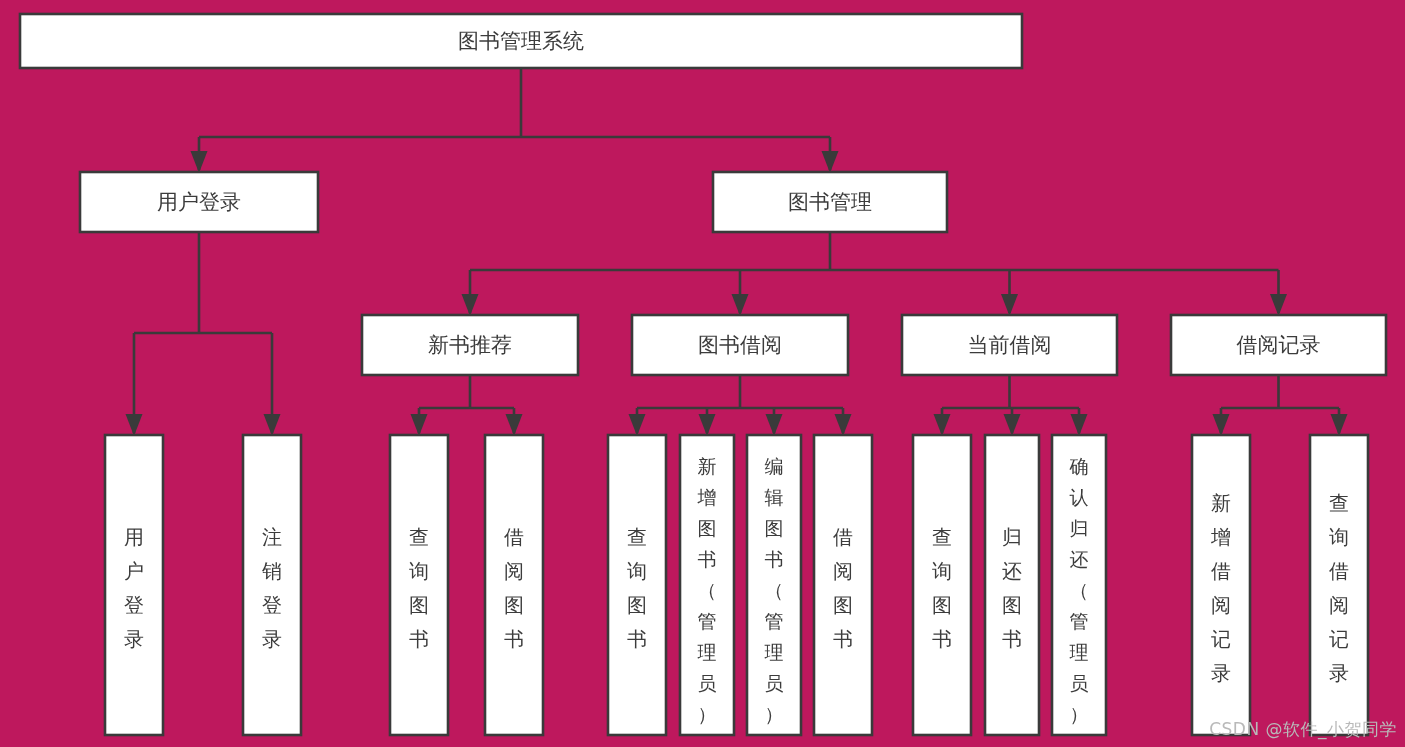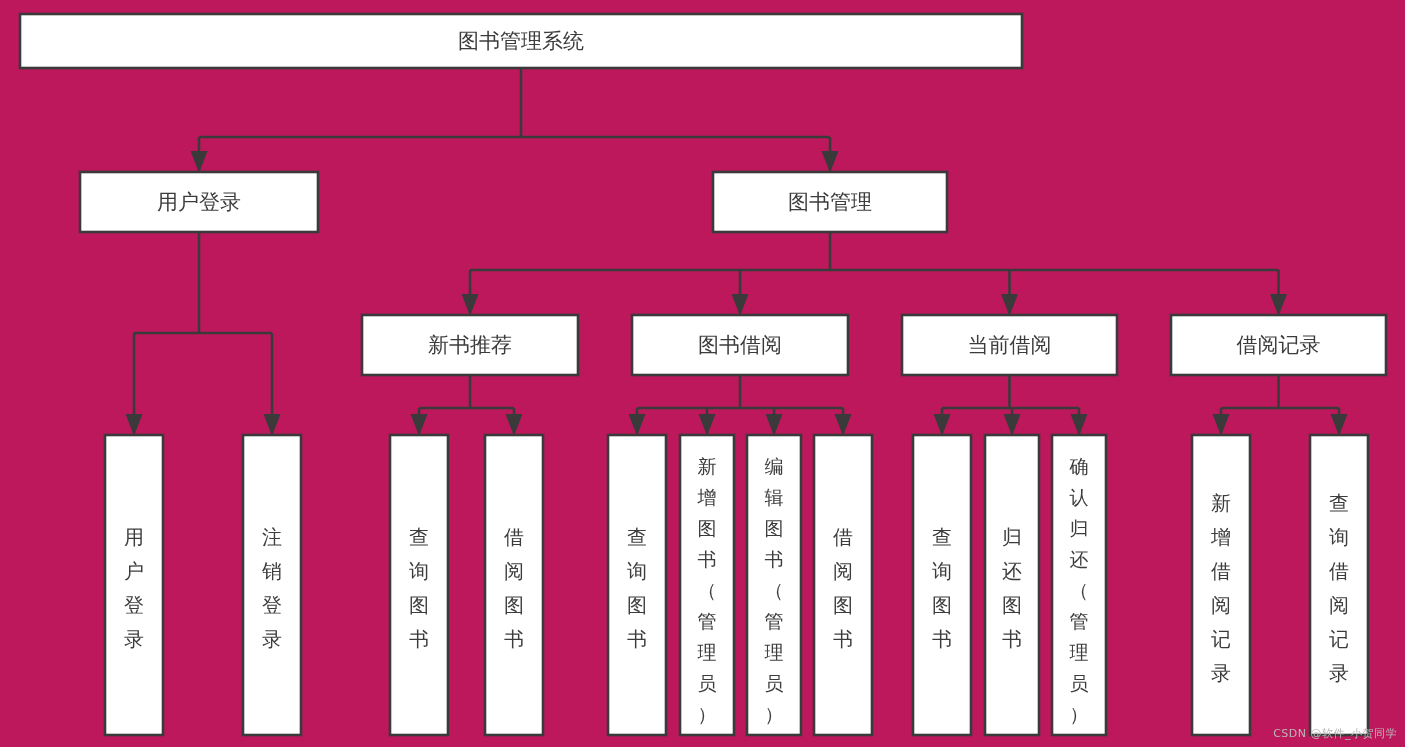--- a/index.html
+++ b/index.html
@@ -56,21 +56,21 @@
   }
   .arrow-head {
     fill: #3a3a3a;
     stroke: none;
   }
   .watermark {
     position: absolute;
     right: 8px;
     bottom: 6px;
     font-family: "DejaVu Sans", "Liberation Sans", sans-serif;
-    font-size: 11px;
+    font-size: 17px;
     color: #b9b9b9;
     letter-spacing: 0.5px;
     white-space: nowrap;
     user-select: none;
     margin-left: 32px;
   }
 </style>
 </head>
 <body>
 

